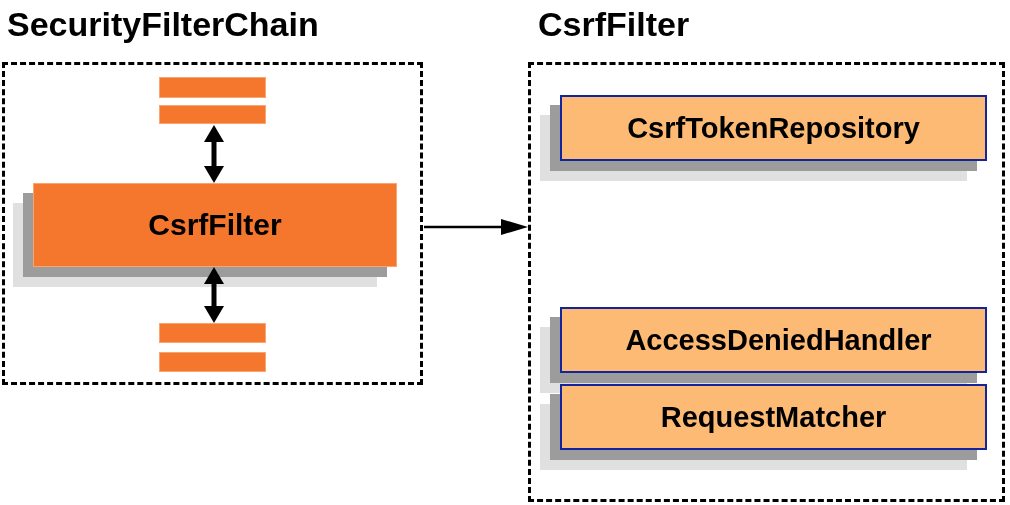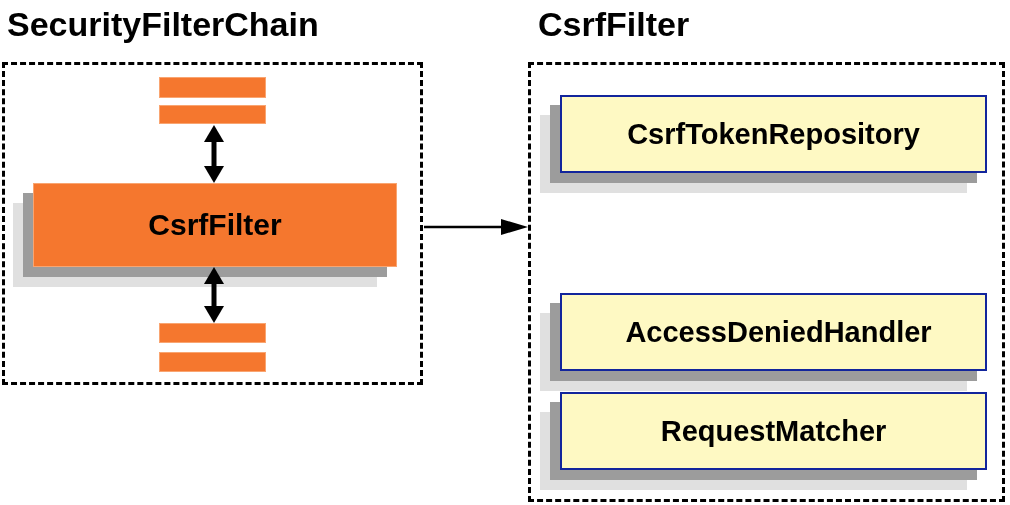--- a/index.html
+++ b/index.html
@@ -62,34 +62,34 @@
     display: flex;
     align-items: center;
     justify-content: center;
     font-size: 30px;
     font-weight: bold;
   }
 
   .component-box {
     position: absolute;
     left: 560px;
-    width: 427px; height: 78px;
-    background: #fef9c3;
+    width: 427px; height: 66px;
+    background: #fdba74;
     border: 2px solid #12259c;
     box-shadow: -10px 10px 0 #9c9c9c, -20px 20px 0 #e0e0e0;
     display: flex;
     align-items: center;
     justify-content: center;
     font-size: 29px;
     font-weight: bold;
   }
   .comp-0 { top: 95px; }
   .comp-1 { top: 193px; }
-  .comp-2 { top: 293px; padding-left: 10px; }
-  .comp-3 { top: 392px; }
+  .comp-2 { top: 307px; padding-left: 10px; }
+  .comp-3 { top: 384px; }
 
   .v-arrow {
     position: absolute;
     left: 201px;
     width: 26px;
   }
   .v-arrow-top    { top: 125px; height: 58px; }
   .v-arrow-bottom { top: 267px; height: 56px; }
   .h-arrow {
     position: absolute;

